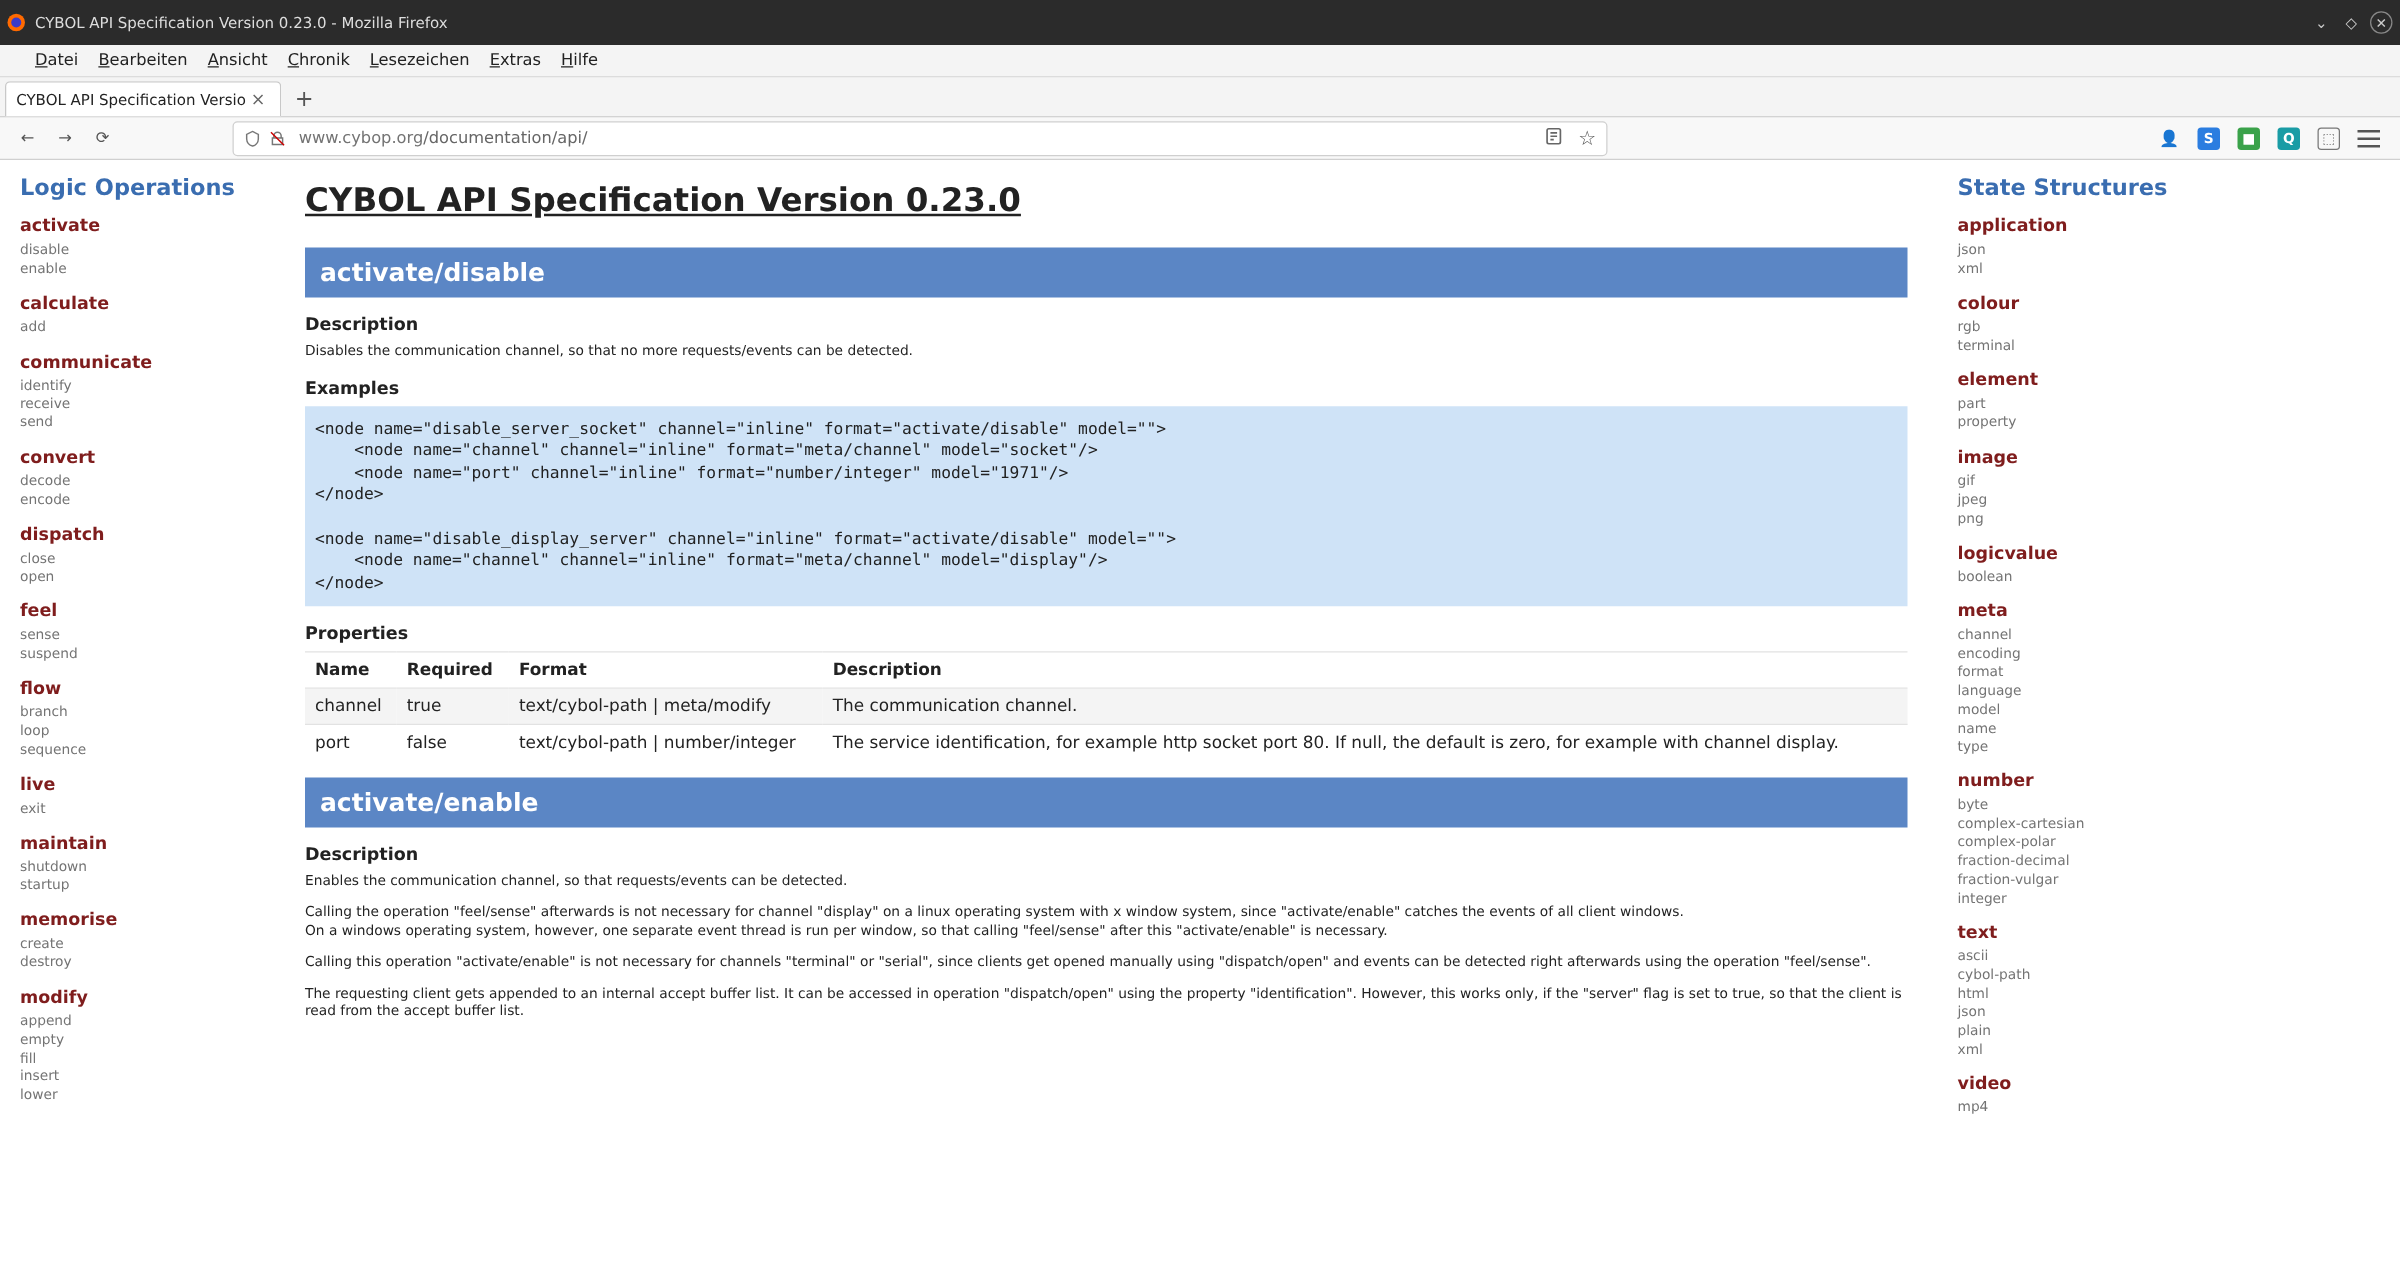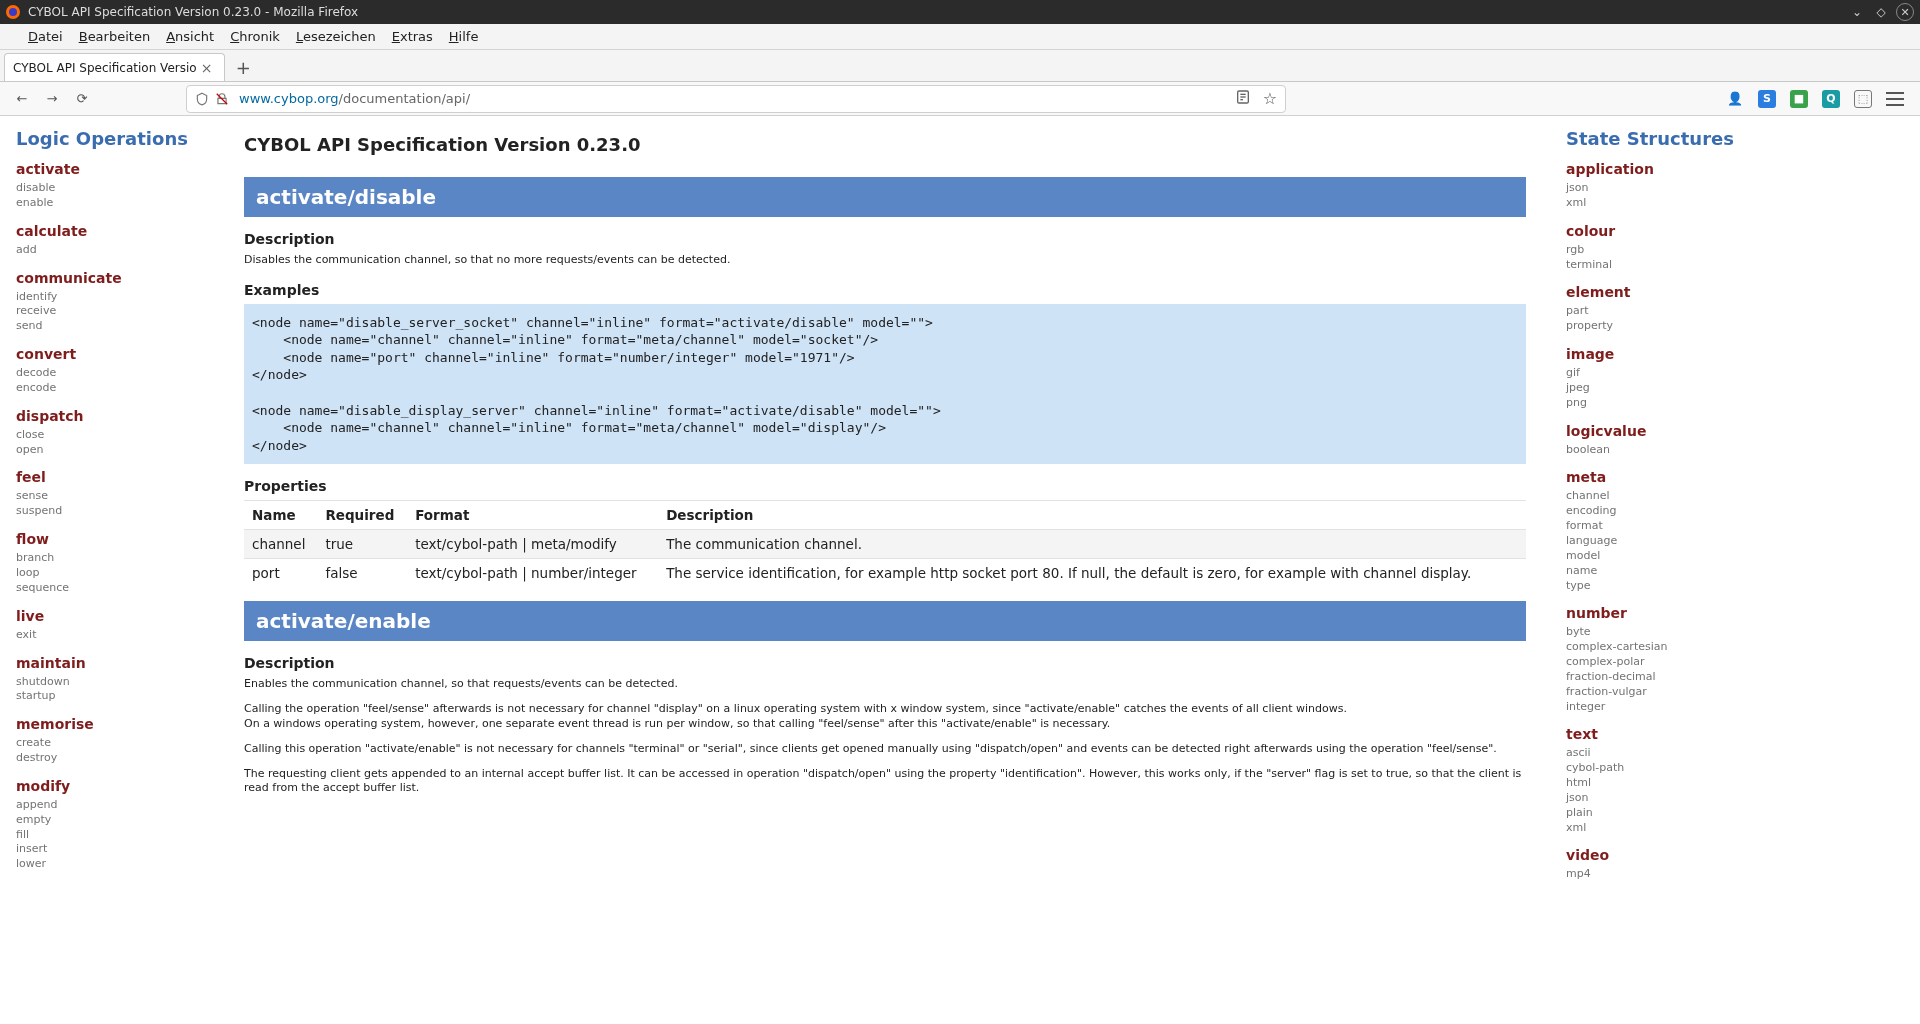--- a/index.html
+++ b/index.html
@@ -1,19 +1,19 @@
 <!DOCTYPE html>
 <html><head>
 <meta charset="utf-8">
 <style>
 * { margin:0; padding:0; box-sizing:border-box; font-family:"DejaVu Sans","Segoe UI",Arial,sans-serif; }
 body { background:#fff; font-size:13px; color:#222; width:1920px; height:1024px; overflow:hidden; }
 
 
-.titlebar { height:24px; background:#2b2b2b; color:#ddd; display:flex; align-items:center; padding:0 6px; font-size:12px; }
+.titlebar { height:36px; background:#2b2b2b; color:#ddd; display:flex; align-items:center; padding:0 6px; font-size:12px; }
 .titlebar .ff-icon { width:14px; height:14px; background:#ff6a00; border-radius:50%; margin-right:8px; position:relative; }
 .titlebar .ff-icon::after{content:"";position:absolute;left:3px;top:3px;width:8px;height:8px;border-radius:50%;background:#3a3ac9;}
 .titlebar .spacer{flex:1;}
 .titlebar .wc{ width:18px; height:18px; margin-left:6px; display:flex; align-items:center; justify-content:center; color:#ccc; }
 .titlebar .wc.circle{ border:1px solid #888; border-radius:50%; font-size:11px; line-height:1; }
 
 
 .menubar { height:26px; background:#f4f4f4; border-bottom:1px solid #d4d4d4; display:flex; align-items:center; padding:0 20px; font-size:13px; }
 .menubar span{ padding:4px 8px; cursor:default; }
 .menubar span u{text-decoration:underline;}
@@ -23,38 +23,38 @@
 .tab { height:28px; min-width:200px; background:#fff; border:1px solid #c8c8c8; border-bottom:none; border-radius:4px 4px 0 0; display:flex; align-items:center; padding:0 8px; font-size:12px; margin-right:4px; }
 .tab .x{ margin-left:auto; font-size:14px; color:#666; padding:0 4px;}
 .newtab{ width:28px; height:28px; display:flex; align-items:center; justify-content:center; font-size:18px; color:#555;}
 
 
 .urlrow{ height:34px; background:#f8f8f8; border-bottom:1px solid #d0d0d0; display:flex; align-items:center; padding:0 8px; gap:2px;}
 .navbtn{ width:28px; height:28px; display:flex; align-items:center; justify-content:center; color:#555; border-radius:4px;}
 .urlbox{ flex:1; height:28px; border:1px solid #cfcfcf; border-radius:4px; background:#fff; display:flex; align-items:center; padding:0 8px; margin:0 6px; font-size:13px; color:#666; max-width:1100px;}
 .urlbox .lock{ width:14px; height:14px; margin-right:6px; color:#777;}
 .urlbox .strike{ width:14px; height:14px; margin-right:10px; color:#b00; font-size:12px;}
-.urlbox .host{color:#0369a1;}
+.urlbox .host{color:#737373;}
 .urlrow .right-icons{ margin-left:auto; display:flex; align-items:center; gap:14px; padding-right:8px;}
 .sqicon{ width:18px; height:18px; border-radius:3px; display:flex; align-items:center; justify-content:center; font-size:11px; color:#fff; font-weight:bold;}
 .sqicon.blue{background:#2b7de0;} .sqicon.green{background:#3aa24a;} .sqicon.teal{background:#1a9ca5;} .sqicon.grey{border:1.5px solid #777;color:#777;background:transparent;}
 .burger{ width:18px; height:14px; display:flex; flex-direction:column; justify-content:space-between;}
 .burger div{height:2px;background:#555;}
 
 
 .page{ display:flex; height:calc(1024px - 24px - 26px - 32px - 34px); overflow:hidden;}
 .leftnav, .rightnav { width:220px; padding:12px 16px; overflow:auto; font-size:13px;}
 .leftnav{border-right:0;} .rightnav{}
 .main{ flex:1; padding:12px 24px 12px 24px; overflow:auto; max-width:1330px;}
 .main-wrap{ display:flex; flex:1; overflow:hidden;}
 h2.side{ color:#3a6db0; font-size:18px; font-weight:bold; margin-bottom:10px;}
 .grp{ font-weight:bold; margin-top:12px; margin-bottom:4px; font-size:14px; color:#7f1d1d;}
 .itm{ font-size:11px; color:#737373; line-height:1.35; display:block; cursor:pointer;}
 
-h1.title{ font-size:18px; font-weight:bold; margin:6px 0 22px 0;}
+h1.title{ font-size:26px; font-weight:bold; margin:6px 0 22px 0;text-decoration:underline;}
 .sectionbar{ background:#5b86c5; color:#fff; font-size:20px; font-weight:bold; padding:8px 12px; margin:14px 0 10px 0;}
 .subh{ font-weight:bold; font-size:14px; margin:14px 0 6px 0;}
 p.body{ font-size:11px; line-height:1.35; margin-bottom:10px;}
 pre.code{ background:#cfe3f7; padding:10px 8px; font-family:"DejaVu Sans Mono",Consolas,monospace; font-size:13px; line-height:1.35; white-space:pre; overflow:auto;}
 table.props{ width:100%; border-collapse:collapse; font-size:13.5px; margin-top:6px;}
 table.props th, table.props td{ text-align:left; padding:6px 8px; border-top:1px solid #e2e2e2;}
 table.props th{ font-weight:bold; background:#fff;}
 table.props tr.z{background:#f4f4f4;}
 .star{ color:#555; font-size:16px;}
 </style>

